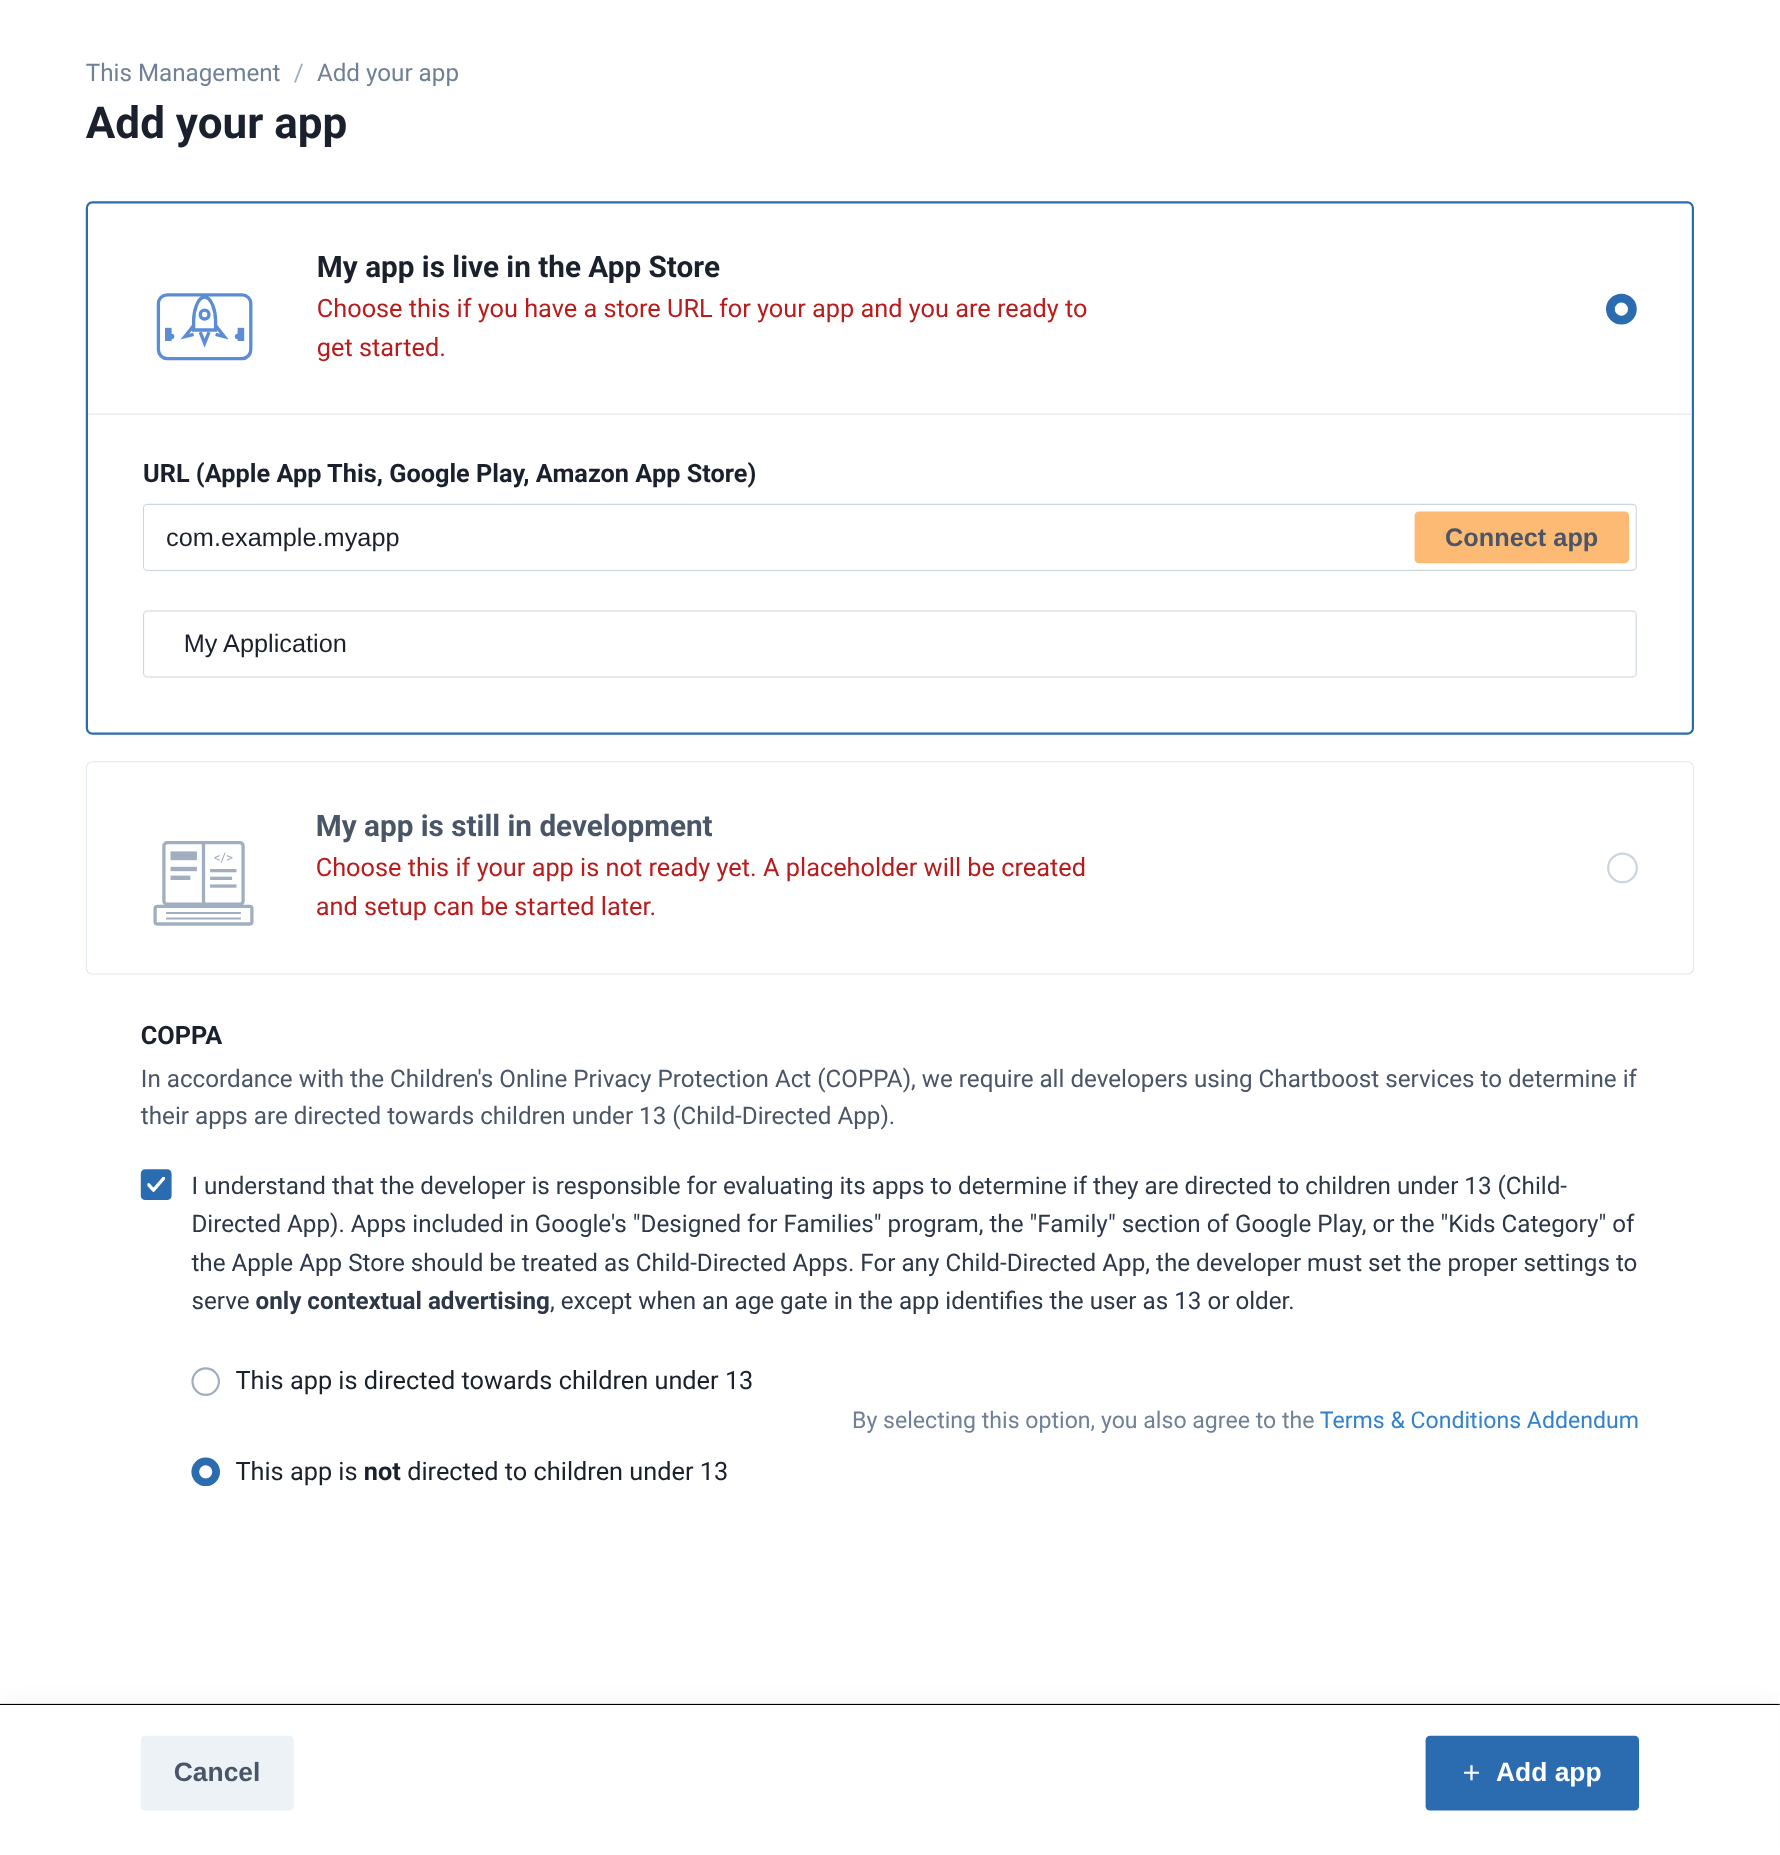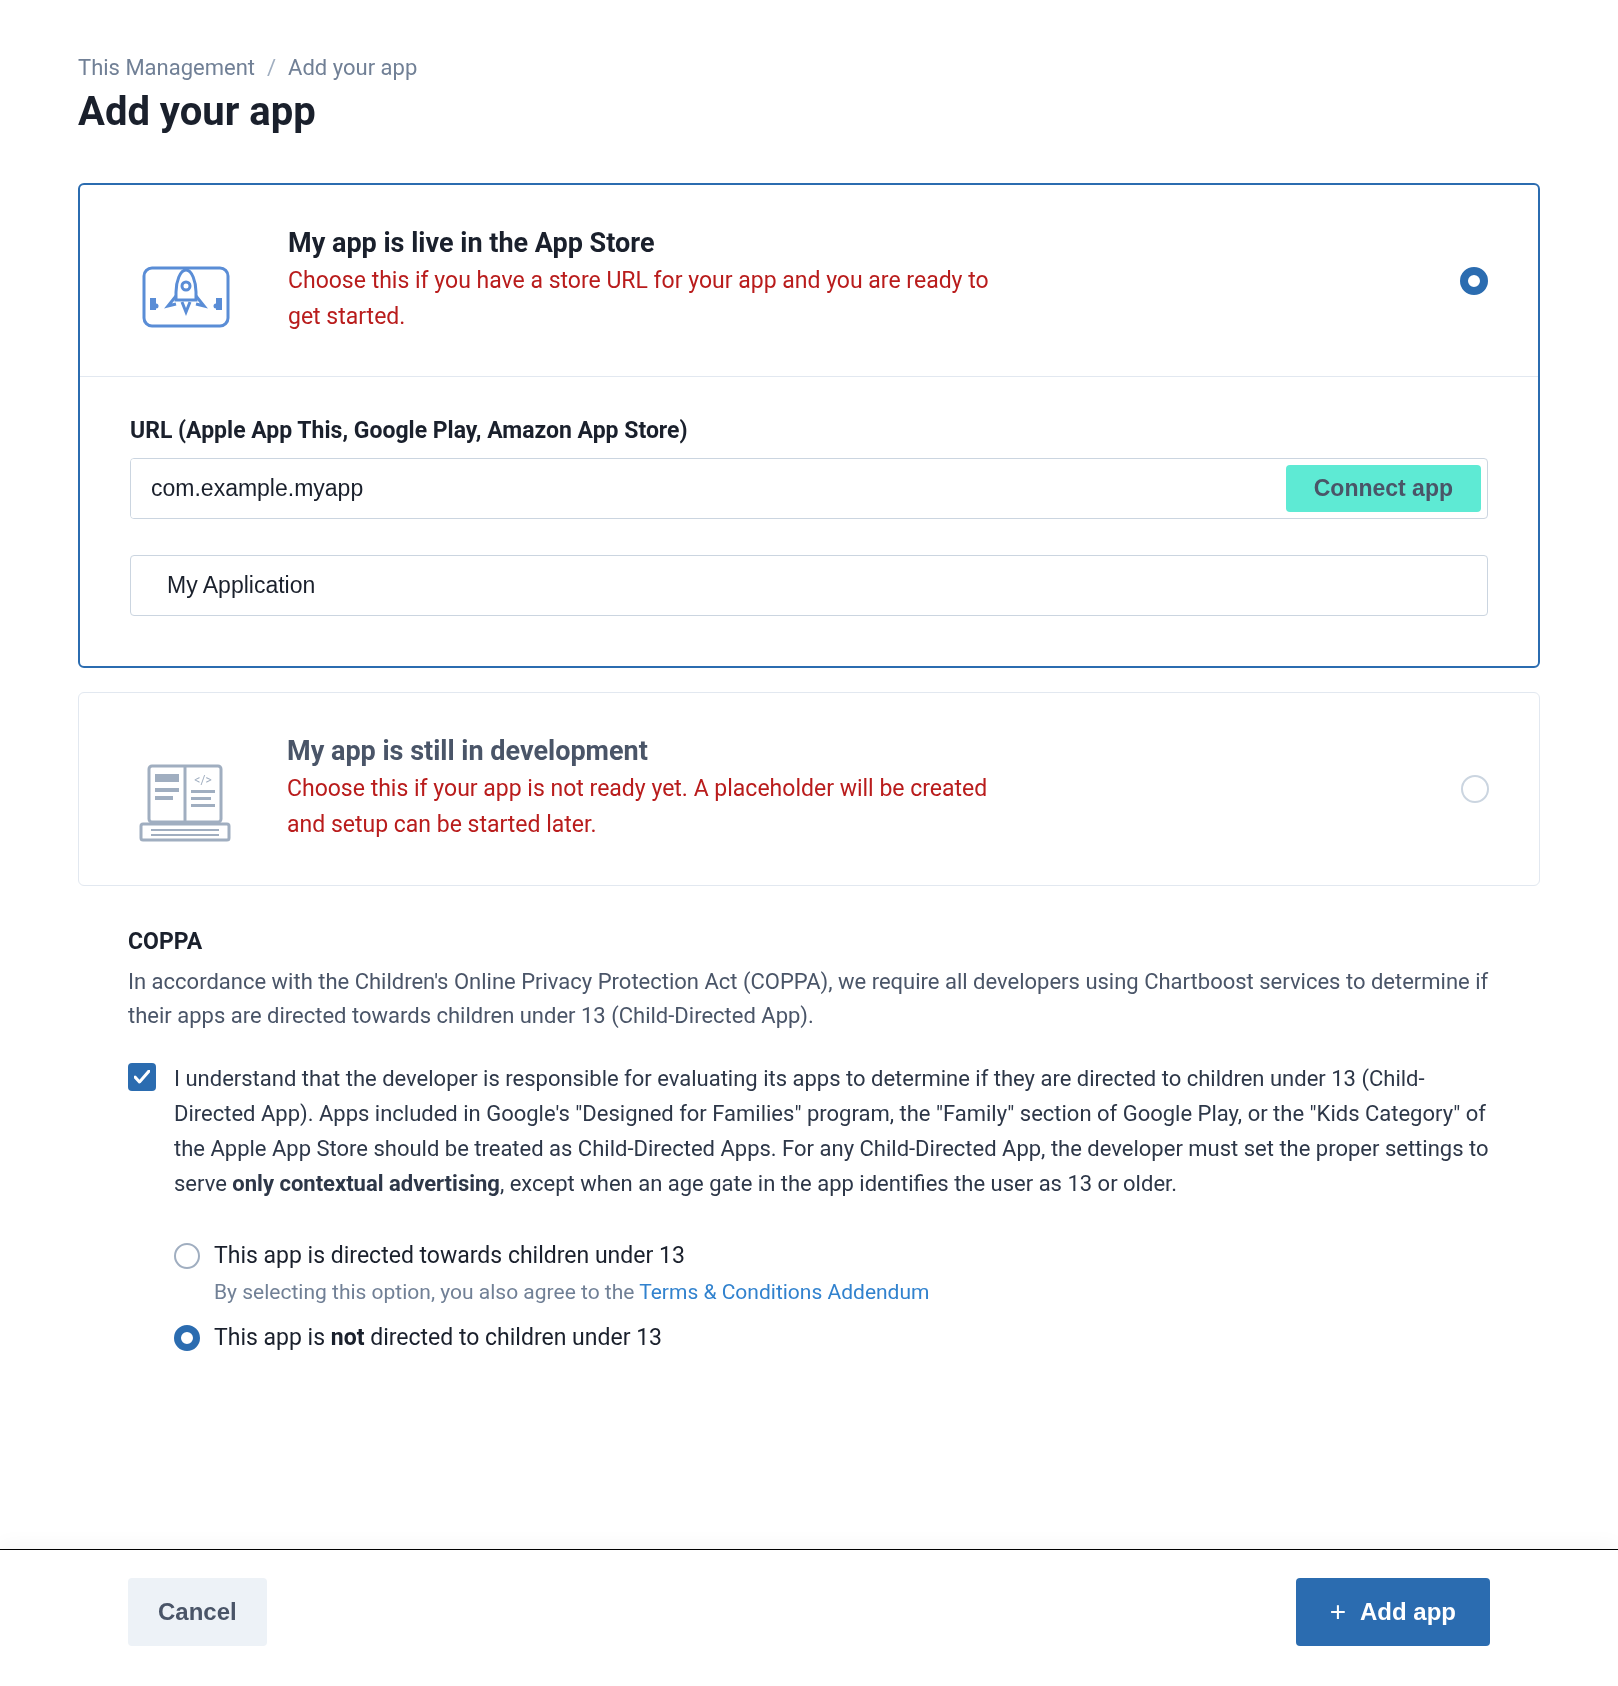--- a/index.html
+++ b/index.html
@@ -101,21 +101,21 @@
   }
   .url-input {
     flex: 1;
     border: none;
     padding: 16px 20px;
     font-size: 23px;
     color: #1a202c;
     outline: none;
   }
   .connect-btn {
-    background: #5eead4;
+    background: #fdba74;
     border: none;
     padding: 0 28px;
     font-size: 23px;
     font-weight: 600;
     color: #4a5568;
     cursor: pointer;
     margin: 6px;
     border-radius: 4px;
   }
   .text-input {
@@ -162,20 +162,21 @@
     margin-top: 2px;
   }
   .coppa-ack-text {
     font-size: 22px;
     color: #2d3748;
     line-height: 1.6;
   }
   .coppa-ack-text .strong { font-weight: 700; }
   .radio-group {
     padding-left: 46px;
+    text-align: right;
   }
   .radio-row {
     display: flex;
     align-items: flex-start;
     gap: 14px;
     margin-bottom: 8px;
   }
   .radio {
     width: 26px;
     height: 26px;

